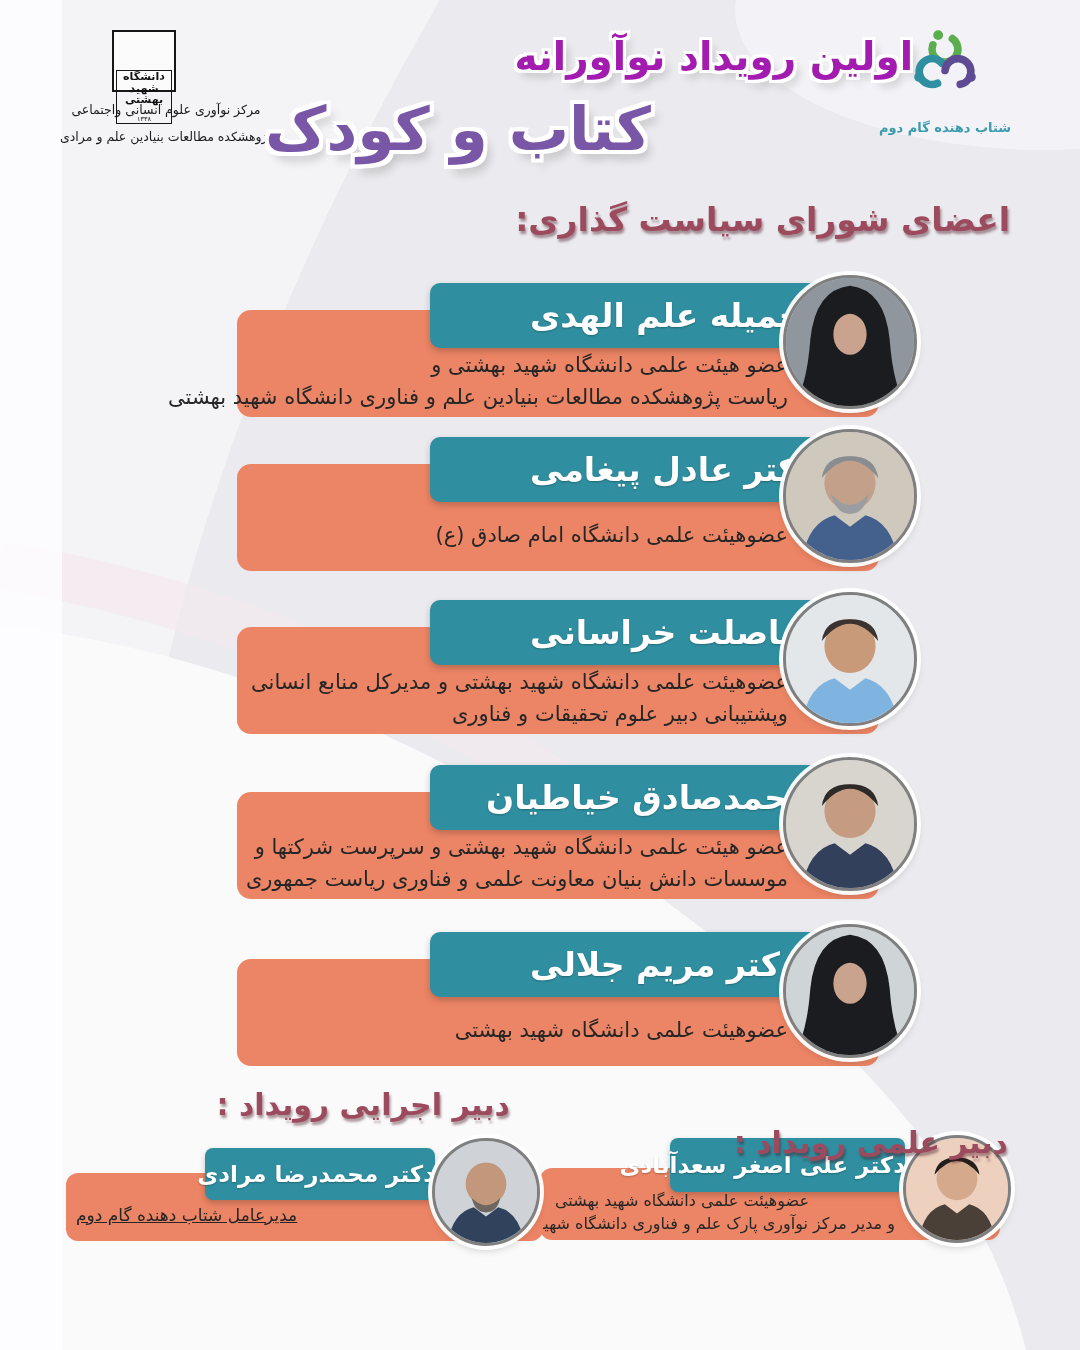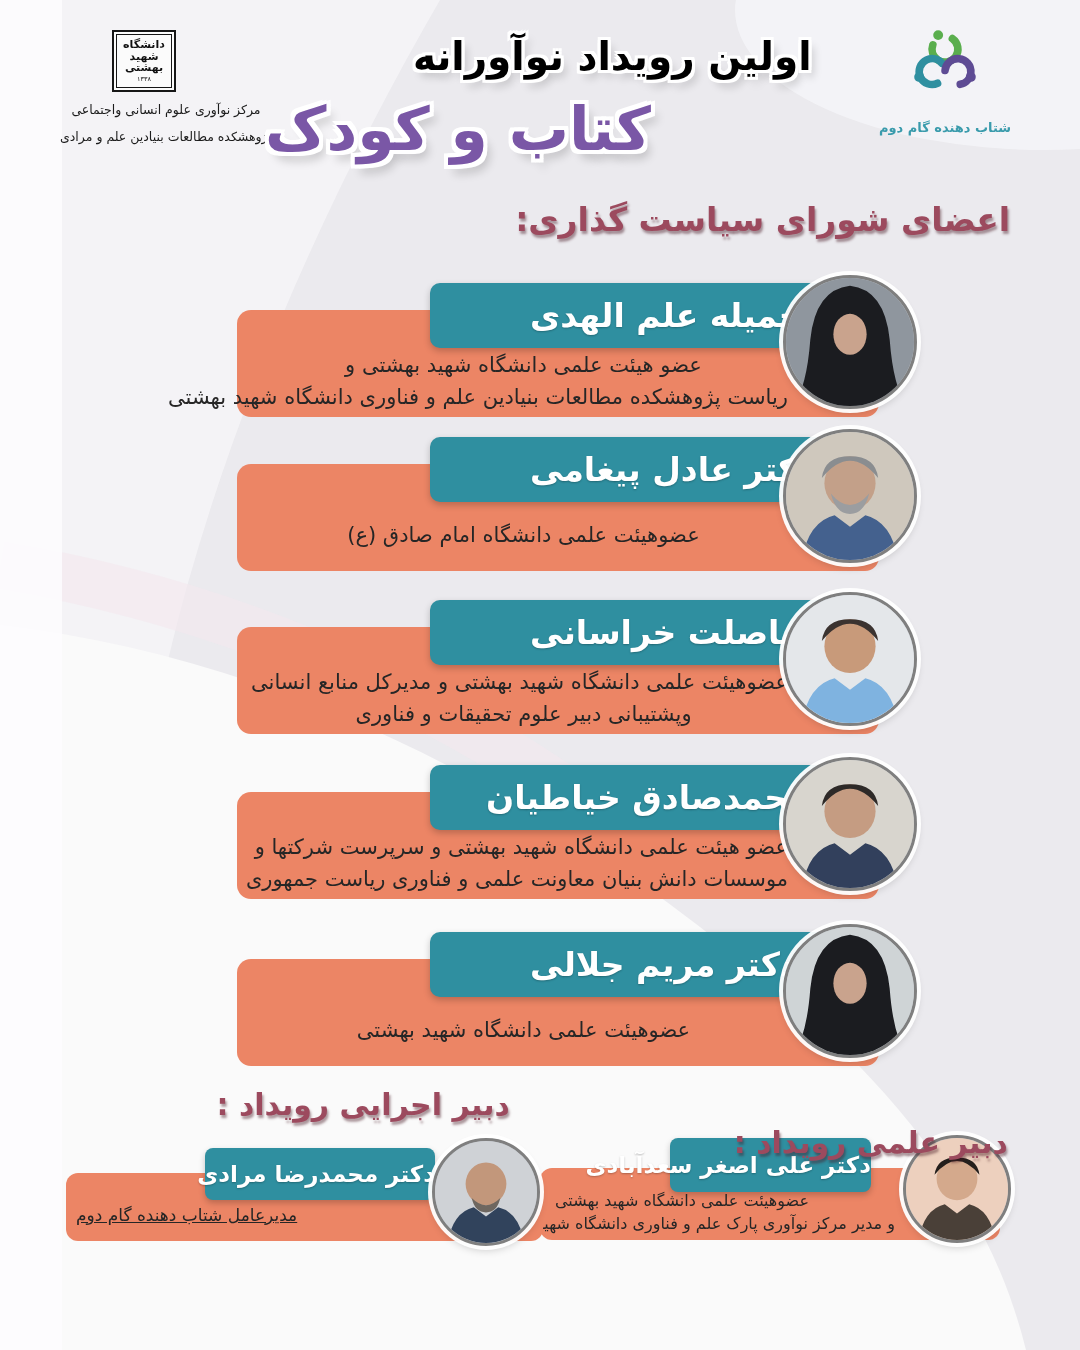--- a/index.html
+++ b/index.html
@@ -11,33 +11,33 @@
   .bg-svg{position:absolute; inset:0; z-index:0;}
 
   
   .emblem{
     position:absolute; left:112px; top:30px; width:64px; height:62px;
     border:2.5px solid #161616; background:#fbfbfb; box-sizing:border-box;
     padding:2px; z-index:3;
   }
   .emblem-inner{
     border:1.5px solid #161616; height:100%; box-sizing:border-box;
-    display:flex; flex-direction:column; align-items:center; justify-content:center;
-    gap:1px; overflow:hidden;
+    display:flex; flex-direction:column; align-items:center; justify-content:space-between;
+    gap:1px; overflow:hidden;margin-top:36px;
   }
   .emblem-text{font-size:11px; font-weight:bold; color:#101010; text-align:center; line-height:1.05; padding:0 1px;}
   .emblem-year{font-size:6.5px; color:#101010; letter-spacing:1px;}
   .univ-captions{
     position:absolute; left:48px; top:96px; width:236px; text-align:center; z-index:3;
   }
   .univ-captions .cap{font-size:12.5px; color:#1c1c1c; line-height:27px; white-space:nowrap;}
 
   .title-line1{
-    position:absolute; left:413px; top:34px; width:500px; text-align:left; z-index:3;
-    font-size:39px; font-weight:bold; color:#000000; white-space:nowrap;
+    position:absolute; left:413px; top:34px; width:500px; text-align:right; z-index:3;
+    font-size:39px; font-weight:bold; color:#a21caf; white-space:nowrap;
     text-shadow:3px 3px 0 #fff,-3px -3px 0 #fff,3px -3px 0 #fff,-3px 3px 0 #fff,
                 0 3px 0 #fff,3px 0 0 #fff,0 -3px 0 #fff,-3px 0 0 #fff,
                 5px 7px 9px rgba(0,0,0,.18);
   }
   .title-line2{
     position:absolute; left:208px; top:94px; width:500px; text-align:center; z-index:3;
     font-size:60px; font-weight:bold; color:#7a57a6; white-space:nowrap;
     text-shadow:4px 4px 0 #fff,-4px -4px 0 #fff,4px -4px 0 #fff,-4px 4px 0 #fff,
                 0 4px 0 #fff,4px 0 0 #fff,0 -4px 0 #fff,-4px 0 0 #fff,
                 6px 9px 10px rgba(0,0,0,.18);
@@ -69,21 +69,21 @@
     width:100%; text-align:left; direction:rtl; padding-left:100px; box-sizing:border-box;
     font-size:33px; font-weight:bold; color:#ffffff; white-space:nowrap;
     text-shadow:0 1px 2px rgba(0,0,0,.25);
   }
   
   .card .roles{
     position:absolute; left:22px; top:66px; width:529px; height:64px;
     display:flex; flex-direction:column; justify-content:center; gap:5px;
     direction:rtl; text-align:left;
   }
-  .card .roles .role{font-size:21px; color:#262626; line-height:1.25; white-space:nowrap; text-align:center;}
+  .card .roles .role{font-size:21px; color:#262626; line-height:1.25; white-space:nowrap; text-align:right;}
   .photo{
     position:absolute; border-radius:50%; overflow:hidden;
     border:3px solid #7f7f7f; box-shadow:0 0 0 4px rgba(255,255,255,.95), 0 4px 8px rgba(0,0,0,.2);
     box-sizing:border-box; background:#b9bec4;
   }
   .card .photo{left:546px; top:-8px; width:134px; height:134px;}
   .photo svg{display:block; width:100%; height:100%;}
 
   
   .mini-card{position:absolute; z-index:2;}
@@ -94,21 +94,21 @@
   }
   .mini-card .name{
     width:100%; direction:rtl; text-align:left; padding-left:20px; box-sizing:border-box;
     font-size:23px; font-weight:bold; color:#fff; white-space:nowrap;
     text-shadow:0 1px 2px rgba(0,0,0,.25);
   }
   .mini-card .roles{position:absolute; display:flex; flex-direction:column; justify-content:center; gap:4px; direction:rtl;}
   .mini-card .role{color:#262626; white-space:nowrap; text-align:left;}
 
   .sci-card{left:540px; top:1138px; width:472px; height:110px;}
-  .sci-card .teal{left:130px; top:0; width:201px; height:54px;}
+  .sci-card .teal{left:130px; top:0; width:235px; height:54px;}
   .sci-card .orange{left:0; top:30px; width:460px; height:72px;}
   .sci-card .roles{left:15px; top:48px; width:340px; height:52px;}
   .sci-card .role{font-size:16px;}
   .sci-card .photo{left:363px; top:-3px; width:108px; height:108px;}
 
   .exe-card{left:66px; top:1148px; width:477px; height:104px;}
   .exe-card .teal{left:139px; top:0; width:230px; height:52px;}
   .exe-card .orange{left:0; top:25px; width:477px; height:68px;}
   .exe-card .roles{left:10px; top:44px; width:350px; height:46px;}
   .exe-card .role{font-size:17px;text-decoration:underline;}

